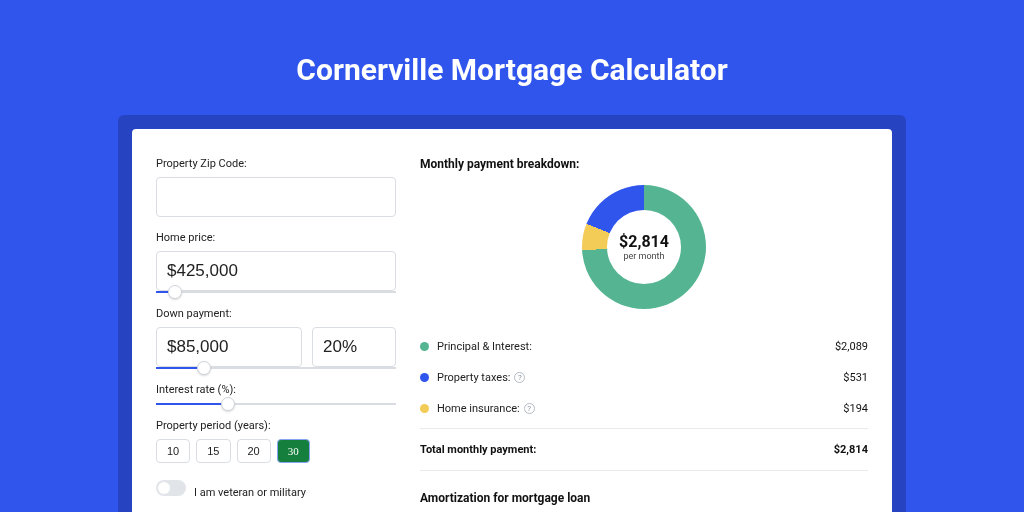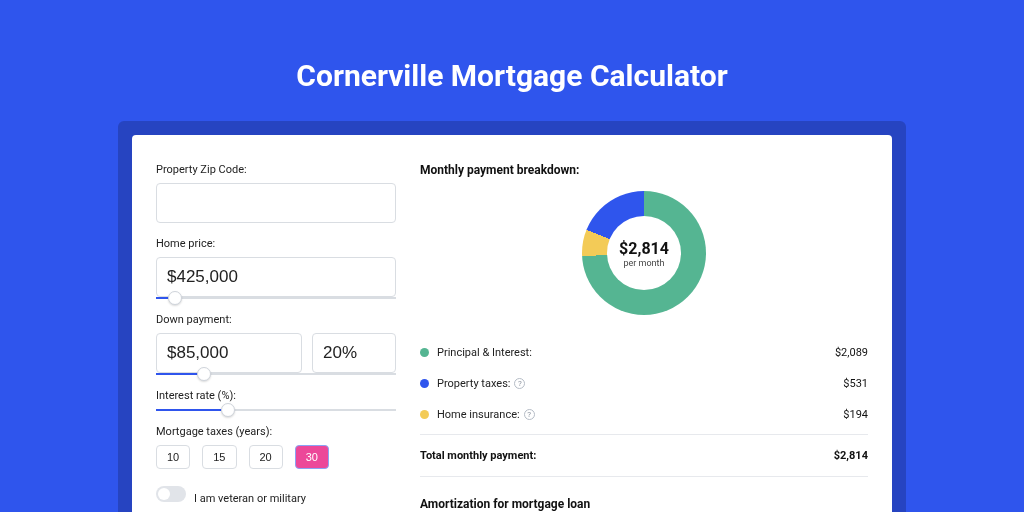--- a/index.html
+++ b/index.html
@@ -3,21 +3,21 @@
 <meta charset="utf-8">
 <style>
   * { box-sizing: border-box; margin: 0; padding: 0; }
   body {
     font-family: -apple-system, BlinkMacSystemFont, "Segoe UI", Roboto, Arial, sans-serif;
     background: #2f55ed;
     width: 1024px;
     height: 512px;
     overflow: hidden;
   }
-  .outer { width: 100%; height: 100%; display: flex; flex-direction: column; align-items: center; }
+  .outer { width: 100%; height: 100%; display: flex; flex-direction: column; align-items: center; justify-content: center; }
   .page-title {
     color: #fff;
     font-size: 30px;
     font-weight: 700;
     margin-top: 58px;
     margin-bottom: 28px;
   }
   .card-shadow {
     background: #2644c1;
     width: 788px;
@@ -70,34 +70,35 @@
     width: 14px; height: 14px;
     background: #fff;
     border: 1px solid #cfd4db;
     border-radius: 50%;
     transform: translate(-50%, -50%);
     box-shadow: 0 1px 2px rgba(0,0,0,0.15);
   }
   .row2 { display: flex; gap: 10px; }
   .row2 .text-input:first-child { flex: 1; }
   .row2 .text-input:last-child { width: 84px; }
-  .period-row { display: flex; gap: 12px; }
+  .period-row { display: flex; gap: 6px; }
   .period-btn {
     border: 1px solid #d9dde2;
     background: #fff;
     border-radius: 4px;
     padding: 5px 10px;
     font-size: 11px;
     color: #222;
     cursor: pointer;
   }
   .period-btn.active {
-    background: #ec4899;
+    background: #15803d;
     border-color: #8aa2f4;
     color: #fff;
+    font-family: Liberation Serif, serif;
   }
   .toggle-row { display: flex; align-items: center; gap: 8px; margin-top: 12px; }
   .toggle {
     width: 30px; height: 16px;
     background: #e1e4e9;
     border-radius: 8px;
     position: relative;
   }
   .toggle-knob {
     position: absolute;
@@ -222,21 +223,21 @@
 
         <div class="field">
           <label class="field-label">Interest rate (%):</label>
           <div class="slider-track">
             <div class="slider-fill" style="width:30%"></div>
             <div class="slider-thumb" style="left:30%"></div>
           </div>
         </div>
 
         <div class="field">
-          <label class="field-label">Mortgage taxes (years):</label>
+          <label class="field-label">Property period (years):</label>
           <div class="period-row">
             <button class="period-btn">10</button>
             <button class="period-btn">15</button>
             <button class="period-btn">20</button>
             <button class="period-btn active">30</button>
           </div>
         </div>
 
         <div class="toggle-row">
           <div class="toggle">

